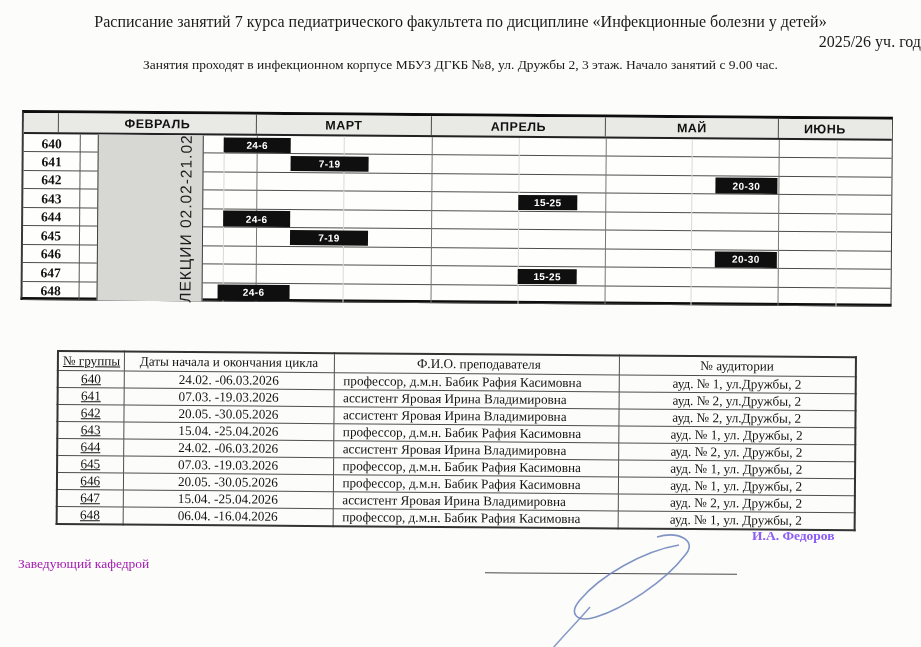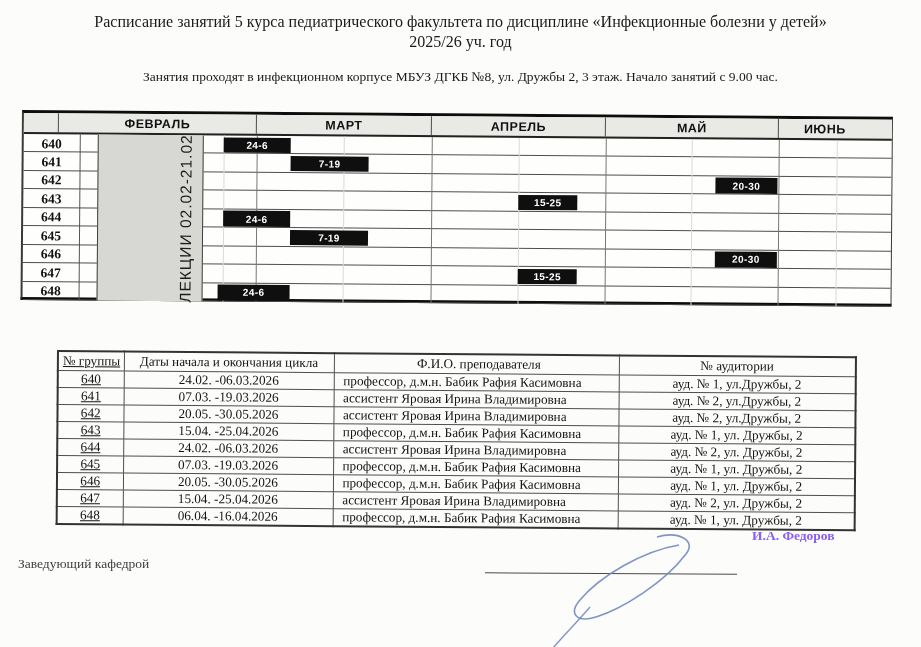--- a/index.html
+++ b/index.html
@@ -8,22 +8,22 @@
     position:relative;
     width:921px;height:647px;
     background:#fcfcfa;
     overflow:hidden;
     font-family:"Liberation Serif","DejaVu Serif",serif;
     color:#1a1a1a;
   }
   
   .titles{position:absolute;left:0;top:12px;width:921px;text-align:center;}
   .t1{font-size:16px;line-height:20px;}
-  .t2{font-size:16px;line-height:20px;}
-  .t3{font-size:13.5px;line-height:17px;margin-top:16px;}
+  .t2{font-size:16px;line-height:20px;text-align:right;}
+  .t3{font-size:13.5px;line-height:17px;margin-top:4px;}
   .t4{font-size:13.5px;line-height:16px;}
   .t5{font-size:14px;line-height:17px;font-weight:bold;}
   
   .gantt{
     position:absolute;left:22px;top:110px;width:871px;height:190px;
     border-top:3px solid #0d0d0d;border-bottom:3px solid #0d0d0d;
     border-left:2px solid #3a3a3a;border-right:1.5px solid #3a3a3a;
     box-sizing:border-box;
     transform:rotate(0.45deg);transform-origin:0 0;
     background:#fefefc;
@@ -72,32 +72,32 @@
   }
   .schedule{border:2px solid #333;}
   .schedule tr{height:16px;}
   .schedule tr.head{height:19px;}
   .schedule .c0{text-align:center;text-decoration:underline;}
   .schedule .c1{text-align:center;}
   .schedule .c2{text-align:left;padding-left:9px;}
   .schedule .c3{text-align:center;}
   .schedule tr.head th{text-align:center;}
   
-  .foot-left{position:absolute;left:18px;top:556px;font-size:13.5px;color:#404040;}
+  .foot-left{position:absolute;left:18px;top:556px;font-size:13.5px;color:#a21caf;}
   .sig-line{position:absolute;left:485px;top:573px;width:252px;border-top:1.8px solid #4a4a4a;transform:rotate(0.3deg);}
   .foot-signer{position:absolute;left:752px;top:528px;font-size:13.5px;color:#8b5cf6;font-weight:bold;}
   .sig-svg{position:absolute;left:0;top:0;width:921px;height:647px;pointer-events:none;}
 </style>
 </head>
 <body>
 
 <div class="page">
 
   <div class="titles">
-    <div class="t1">Расписание занятий 5 курса педиатрического факультета по дисциплине «Инфекционные болезни у детей»</div>
+    <div class="t1">Расписание занятий 7 курса педиатрического факультета по дисциплине «Инфекционные болезни у детей»</div>
     <div class="t2">2025/26 уч. год</div>
     <div class="t3">Занятия проходят в инфекционном корпусе МБУЗ ДГКБ №8, ул. Дружбы 2, 3 этаж. Начало занятий с 9.00 час.</div>
   </div>
 
   <div class="gantt">
     <div class="g-header" id="gantt-header">
         <div class="g-month" style="width: 35px;"></div>
         <div class="g-month" style="width: 198px;">ФЕВРАЛЬ</div>
         <div class="g-month" style="width: 175px;">МАРТ</div>
         <div class="g-month" style="width: 174px;">АПРЕЛЬ</div>

